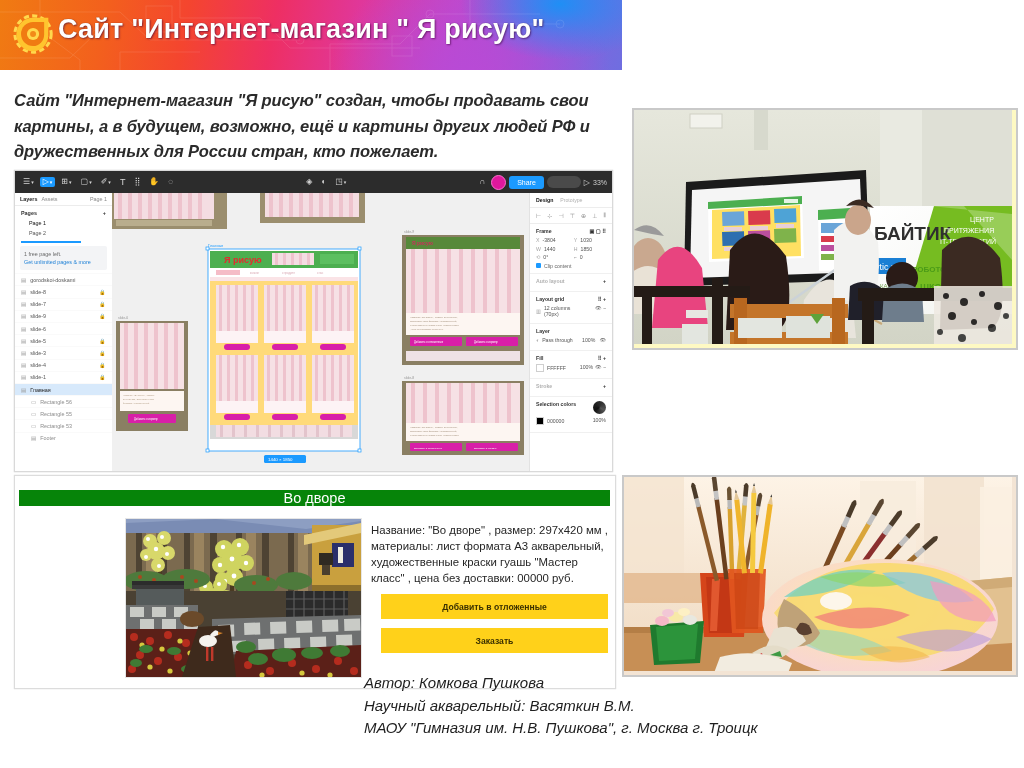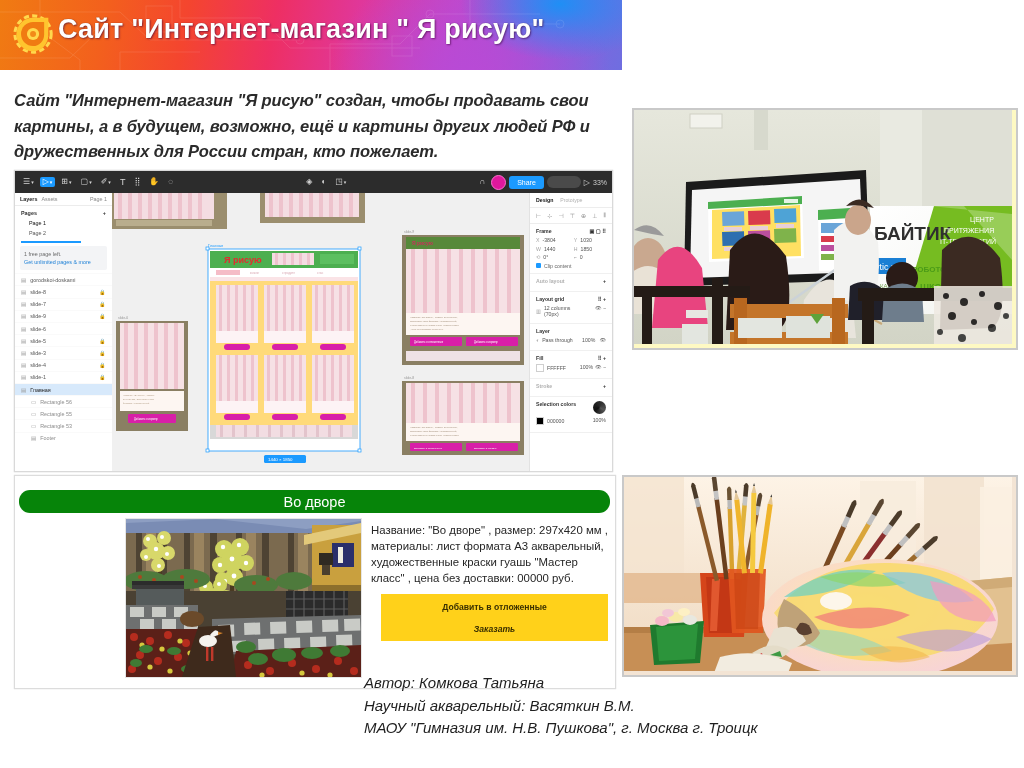--- a/index.html
+++ b/index.html
@@ -119,39 +119,39 @@
   .photo-pres {
     position: absolute; left: 632px; top: 108px; width: 382px; height: 238px;
     border: 2px solid #c9c9c9; background: #fef9c3; overflow: hidden;
   }
   
   .card {
     position: absolute; left: 14px; top: 475px; width: 600px; height: 212px;
     background: #fff; border: 1px solid #dcdcdc; box-shadow: 0 0 1px rgba(0,0,0,.2);
   }
   .card-head {
-    position: absolute; left: 4px; top: 14px; width: 591px; height: 23px;
+    position: absolute; left: 4px; top: 14px; width: 591px; height: 16px;
     background: #068409; color: #fff; font-size: 14.5px;
-    display: flex; align-items: center; justify-content: center; border-radius: 11px;
+    display: flex; align-items: center; justify-content: center;
   }
   .card-img {
     position: absolute; left: 110px; top: 42px; width: 235px; height: 158px;
     border: 1px solid #e6e6e6; overflow: hidden; background: #3b3a2d;
   }
   .card-desc {
     position: absolute; left: 356px; top: 47px; width: 243px;
     font-size: 11.4px; color: #262626; line-height: 1.40;
   }
   .btn {
     position: absolute; left: 366px; width: 227px; height: 25px;
     background: #ffd11a; color: #3a3000; font-size: 8.6px; font-weight: bold;
     display: flex; align-items: center; justify-content: center;
   }
   .btn-1 { top: 118px; }
-  .btn-2 { top: 140px; font-style: italic; }
+  .btn-2 { top: 152px; }
 
   
   .photo-art {
     position: absolute; left: 622px; top: 475px; width: 392px; height: 198px;
     border: 2px solid #c9c9c9; overflow: hidden; background: #f3e4d4;
   }
 
   
   .credits {
     position: absolute; left: 364px; top: 672px; width: 560px;
@@ -1183,18 +1183,18 @@
           <ellipse cx="44" cy="136" rx="6" ry="4" fill="#f2c7d6"></ellipse>
           <ellipse cx="60" cy="135" rx="6" ry="4" fill="#fdf0c4"></ellipse>
         </g>
       </g>
 
       <path d="M96 180 q36 -10 72 6 l-4 10 h-74 z" fill="#f2ece0"></path>
     </svg>
   </div>
 
   <div class="credits">
-    <div>Автор: Комкова Татьяна</div>
+    <div>Автор: Комкова Пушкова</div>
     <div>Научный акварельный: Васяткин В.М.</div>
     <div>МАОУ "Гимназия им. Н.В. Пушкова", г. Москва г. Троицк</div>
   </div>
 
 </div>
 
 </body></html>

